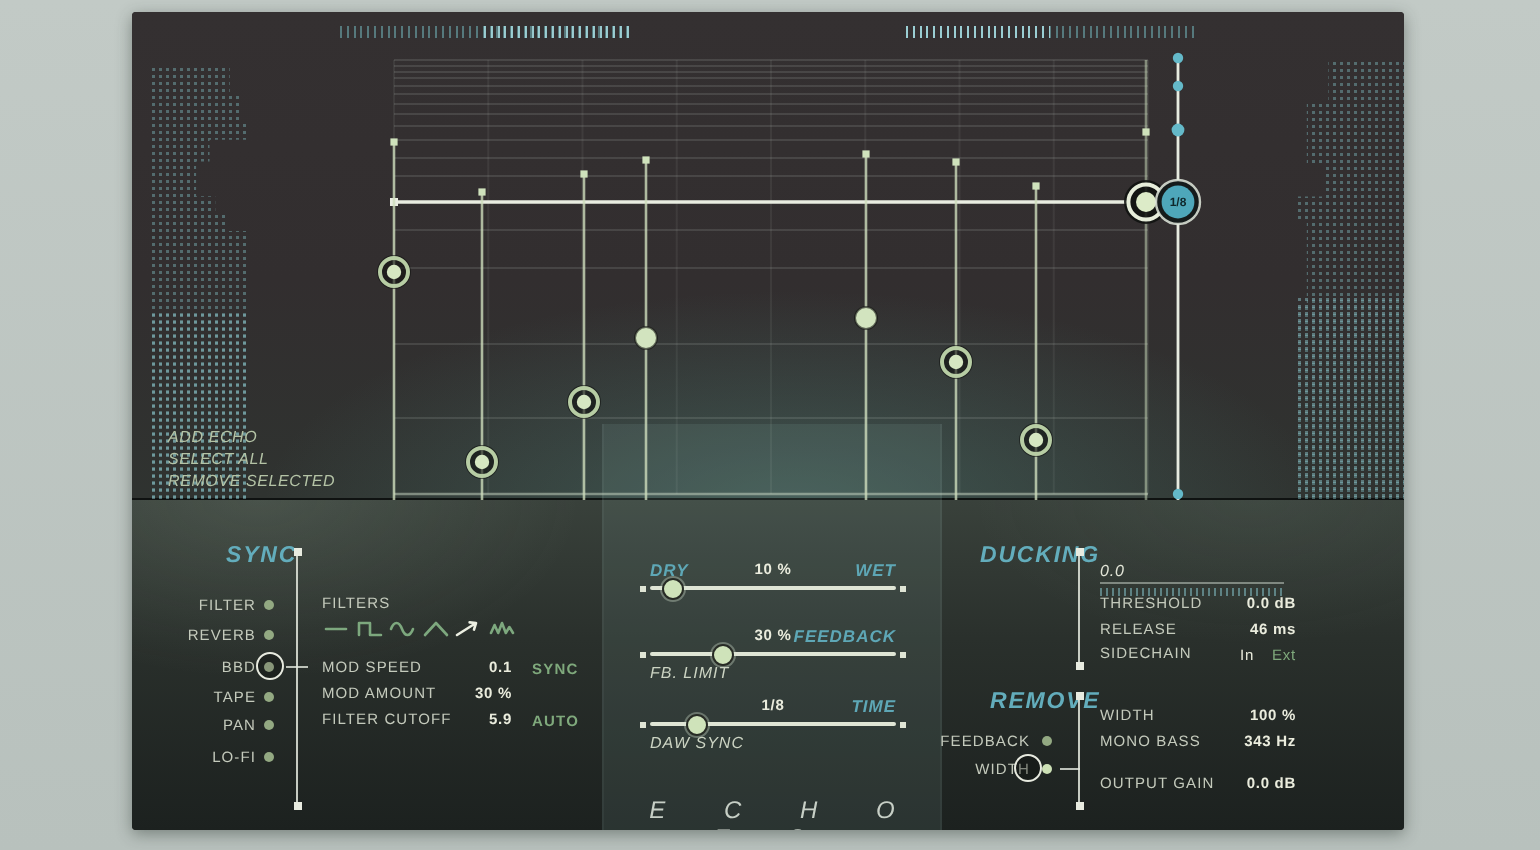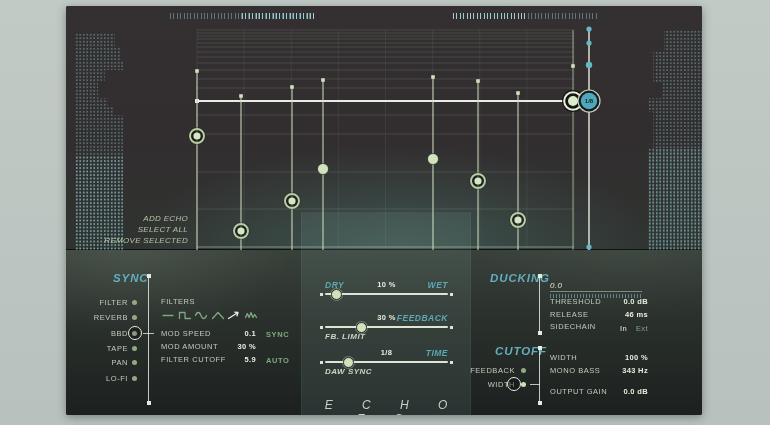--- a/index.html
+++ b/index.html
@@ -34,21 +34,21 @@
   
   .ruler{position:absolute;top:7px;height:6px;
     background:repeating-linear-gradient(90deg, rgba(104,160,165,.65) 0 1px, rgba(0,0,0,0) 1px 3.4px)}
   .ruler-b{position:absolute;top:7px;height:6px;
     background:repeating-linear-gradient(90deg, rgba(162,216,221,.9) 0 1px, rgba(0,0,0,0) 1px 3.4px)}
   .r1{left:104px;width:145px}.r1b{left:176px;width:73px}
   .r2{left:387px;width:144px}.r2b{left:387px;width:72px}
   
   #graph-svg{position:absolute;left:0;top:0;width:636px;height:250px}
   
-  .gmenu{position:absolute;left:18px;top:207px;width:104px;text-align:right;
+  .gmenu{position:absolute;left:18px;top:207px;width:104px;text-align:left;
     font-size:8px;line-height:11px;font-style:italic;color:#b4c3a6;letter-spacing:.3px}
   
   .ptitle{position:absolute;font-size:11.5px;font-weight:bold;font-style:italic;color:#63adbc;letter-spacing:.9px}
   .lbl{font-size:7.5px;color:#c4cabc;letter-spacing:.55px}
   .val{font-size:7.5px;color:#eaecdd;font-weight:bold;letter-spacing:.35px}
   .tag{font-size:7.5px;color:#7fa97c;letter-spacing:.6px;font-weight:bold}
   .prow{position:absolute;display:flex;justify-content:space-between;height:10px;line-height:10px;align-items:center}
   .vsep{position:absolute;width:1px;background:rgba(228,233,222,.85)}
   .vsep::before,.vsep::after{content:"";position:absolute;left:-1.5px;width:4px;height:4px;background:#e8ebe0}
   .vsep::before{top:-2px}.vsep::after{bottom:-2px}
@@ -72,21 +72,21 @@
   .wfrow{position:absolute;left:95px;top:302px;display:flex;gap:2.5px}
   .wf{width:14px;height:13px;display:inline-block}
   .wf svg{stroke:#7da87e;fill:none;stroke-width:1.3;stroke-linecap:round;stroke-linejoin:round}
   .wf.sel svg{stroke:#ecefe2}
   
   .srow{position:absolute;left:259px;width:123px;height:10px;line-height:10px}
   .sl-left{position:absolute;left:0;top:0}
   .sl-right{position:absolute;right:0;top:0}
   .sl-center{position:absolute;left:0;right:0;text-align:center;top:0}
   .ital{font-size:8.5px;font-weight:bold;font-style:italic;color:#5ea7b6;letter-spacing:.5px}
-  .sublbl{position:absolute;font-size:8px;font-weight:bold;font-style:italic;color:#ccd4c3;letter-spacing:.5px}
+  .sublbl{position:absolute;font-size:8px;font-weight:normal;font-style:italic;color:#ccd4c3;letter-spacing:.5px}
   .track{position:absolute;left:259px;width:123px;height:2px;background:#dfe5d5;border-radius:1px}
   .track::before,.track::after{content:"";position:absolute;top:-.5px;width:3px;height:3px;background:#dfe5d5}
   .track::before{left:-5px}.track::after{right:-5px}
   .knob{position:absolute;top:-4.5px;width:11px;height:11px;border-radius:50%;background:#cfe3ba;
     border:1px solid #272b25;box-shadow:0 0 0 1px rgba(215,228,210,.35)}
   
   .meter-val{position:absolute;left:484px;top:275px;font-size:8px;font-style:italic;color:#e2e5d7;letter-spacing:.4px}
   .meter-ruler{position:absolute;left:484px;top:285px;width:92px;height:6px;border-top:1px solid rgba(205,215,205,.5)}
   .meter-ruler::after{content:"";position:absolute;left:0;right:0;top:1.5px;height:4px;
     background:repeating-linear-gradient(90deg, rgba(118,170,175,.65) 0 1px, rgba(0,0,0,0) 1px 3px)}
@@ -312,21 +312,21 @@
       <span class="val">46 ms</span>
     </div>
     <div class="prow" style="left:484px;width:98px;top:316px">
       <span class="lbl">SIDECHAIN</span>
       <span>
         <span class="opt on">In</span>&nbsp;
         <span class="opt">Ext</span>
       </span>
     </div>
 
-    <div class="ptitle" style="left:429px;top:339px">CUTOFF</div>
+    <div class="ptitle" style="left:429px;top:339px">REMOVE</div>
     <div class="vsep" style="left:473px;top:342px;height:55px"></div>
 
     <div class="titem out-item" style="top:358px">
       <span class="tlabel lbl">FEEDBACK</span>
       <span class="tdot"></span>
 
     </div>
     <div class="titem out-item sel" style="top:372px">
       <span class="tlabel lbl">WIDTH</span>
       <span class="tdot"></span>

